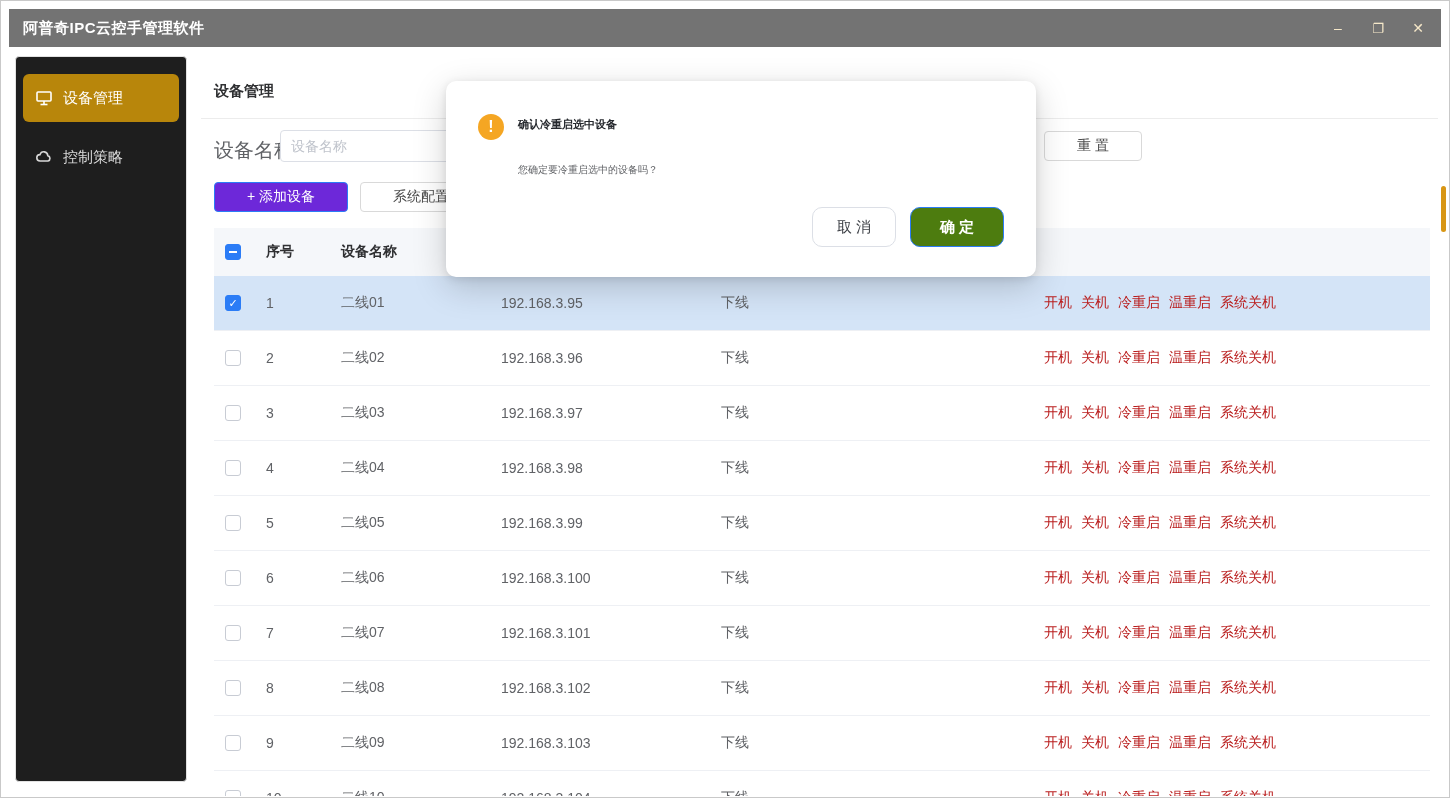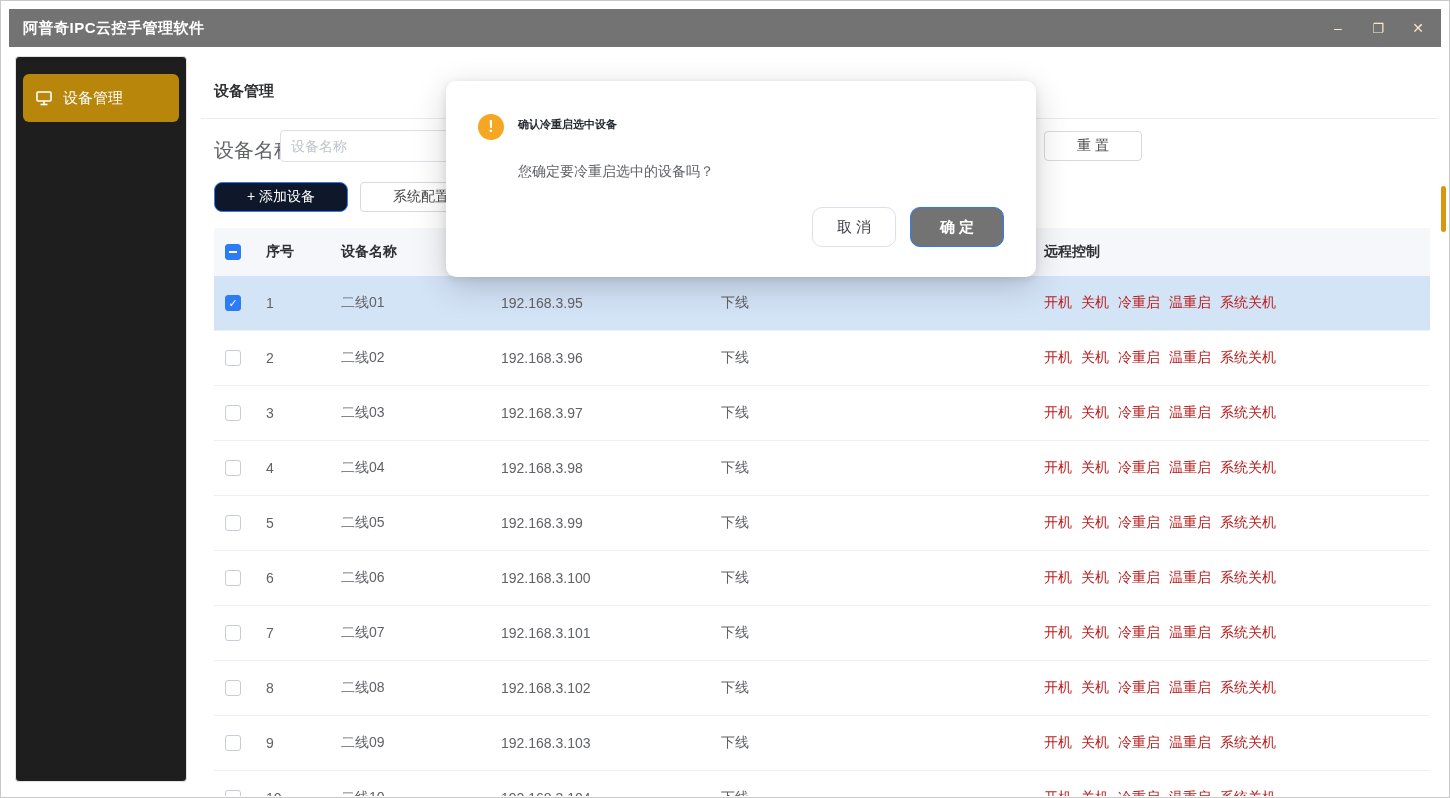--- a/index.html
+++ b/index.html
@@ -25,21 +25,21 @@
   .page-title { position:absolute; left:13px; top:26px; font-size:15px; font-weight:bold; color:#303133; }
   .title-sep { position:absolute; left:0; right:0; top:62px; height:1px; background:#ececec; }
 
   .filter-row { position:absolute; left:13px; top:74px; right:0; height:32px; }
   .filter-label { position:absolute; left:0; top:7px; font-size:20px; color:#606266; }
   .filter-input { position:absolute; left:66px; top:0; width:200px; height:32px; border:1px solid #dcdfe6; border-radius:4px; padding:0 10px; font-size:14px; color:#333; outline:none; }
   .filter-input::placeholder { color:#c0c4cc; }
   .btn { display:inline-flex; align-items:center; justify-content:center; height:30px; padding:0 32px; border-radius:4px; font-size:14px; border:1px solid #d9d9d9; background:#fff; color:#4a4a4a; cursor:pointer; white-space:nowrap; }
   .btn-reset { position:absolute; left:830px; top:1px; }
   .toolbar { position:absolute; left:13px; top:126px; height:30px; display:flex; gap:12px; }
-  .btn-primary { background:#0f172a; border-color:#2b7cf6; color:#fff;border-radius:8px; }
+  .btn-primary { background:#6d28d9; border-color:#2b7cf6; color:#fff; }
   .btn-partial { width:88px; }
 
   
   .table { position:absolute; left:13px; top:172px; right:8px; bottom:0; }
   .thead { display:flex; height:48px; background:#f5f7fa; align-items:center; font-size:14px; font-weight:bold; color:#303133; }
   .trow { display:flex; height:55px; align-items:center; font-size:14px; color:#606266; border-bottom:1px solid #eef0f4; background:#fff; }
   .trow.highlight { background:#d4e4f7; }
   .col { display:flex; align-items:center; }
   .col-check { width:38px; justify-content:center; }
   .col-index { width:78px; padding-left:14px;text-align:right; }
@@ -53,25 +53,25 @@
   .checkbox.checked { background:#2b7cf6; border-color:#2b7cf6; }
   .checkbox.indeterminate { background:#2b7cf6; border-color:#2b7cf6; position:relative; }
   .checkbox.indeterminate::after { content:""; width:8px; height:2px; background:#fff; display:block; }
 
   .scroll-thumb { position:absolute; right:3px; top:185px; width:5px; height:46px; background:#d89614; border-radius:3px; }
 
   
   .dialog { position:absolute; left:445px; top:80px; width:590px; height:196px; background:#fff; border-radius:10px; box-shadow:0 10px 34px rgba(0,0,0,.18), 0 2px 8px rgba(0,0,0,.10); z-index:50; }
   .dialog-icon { position:absolute; left:32px; top:33px; width:26px; height:26px; border-radius:50%; background:#f5a623; color:#fff; font-weight:bold; font-size:16px; display:flex; align-items:center; justify-content:center; }
   .dialog-title { position:absolute; left:72px; top:36px; font-size:11px; font-weight:bold; color:#26292e; }
-  .dialog-message { position:absolute; left:72px; top:82px; font-size:14px; color:#606266; }
+  .dialog-message { position:absolute; left:72px; top:82px; font-size:10px; color:#606266; }
   .dialog-footer { position:absolute; right:32px; top:126px; display:flex; gap:14px; }
   .dlg-btn { height:40px; border-radius:10px; font-size:15px; display:inline-flex; align-items:center; justify-content:center; cursor:pointer; }
   .dlg-cancel { width:84px; background:#fff; border:1px solid #dcdfe6; color:#3b3e44; }
-  .dlg-confirm { width:94px; background:#737373; border:1px solid #2b7cf6; color:#fff; font-weight:bold; }
+  .dlg-confirm { width:94px; background:#4d7c0f; border:1px solid #2b7cf6; color:#fff; font-weight:bold; }
 </style>
 </head>
 <body>
 
 <div class="screen">
 
   <div class="titlebar">
     <span class="titlebar-title">阿普奇IPC云控手管理软件</span>
     <div class="win-controls">
       <span class="win-btn">–</span>
@@ -84,20 +84,28 @@
     <div class="side-item active">
       <span class="side-icon">
         <svg viewBox="0 0 18 18">
             <rect x="2" y="3" width="14" height="9" rx="1"></rect>
             <line x1="9" y1="12" x2="9" y2="15"></line>
             <line x1="5.5" y1="15.5" x2="12.5" y2="15.5"></line>
           </svg>
       </span>
       <span>设备管理</span>
     </div>
+    <div class="side-item">
+      <span class="side-icon">
+        <svg viewBox="0 0 18 18">
+            <path d="M5 13 a3.2 3.2 0 0 1 0-6.4 a4 4 0 0 1 7.8 1 a2.8 2.8 0 0 1 .2 5.4 z"></path>
+          </svg>
+      </span>
+      <span>控制策略</span>
+    </div>
   </aside>
 
   <main class="main">
     <div class="page-title">设备管理</div>
     <div class="title-sep"></div>
 
     <div class="filter-row">
       <span class="filter-label">设备名称:</span>
       <input class="filter-input" placeholder="设备名称" style="">
       <button class="btn btn-reset">重 置</button>
@@ -111,21 +119,20 @@
 
     <div class="table">
       <div class="thead">
         <div class="col col-check">
             <span class="checkbox indeterminate"></span>
           </div>
         <div class="col col-index">序号</div>
         <div class="col col-name">设备名称</div>
         <div class="col col-ip"></div>
         <div class="col col-status"></div>
-        <div class="col col-remote">远程控制</div>
       </div>
       <div id="table-body">
           <div class="trow highlight">
             <div class="col col-check">
               <span class="checkbox checked">✓</span>
             </div>
             <div class="col col-index">1</div>
             <div class="col col-name">二线01</div>
             <div class="col col-ip">192.168.3.95</div>
             <div class="col col-status">下线</div>

